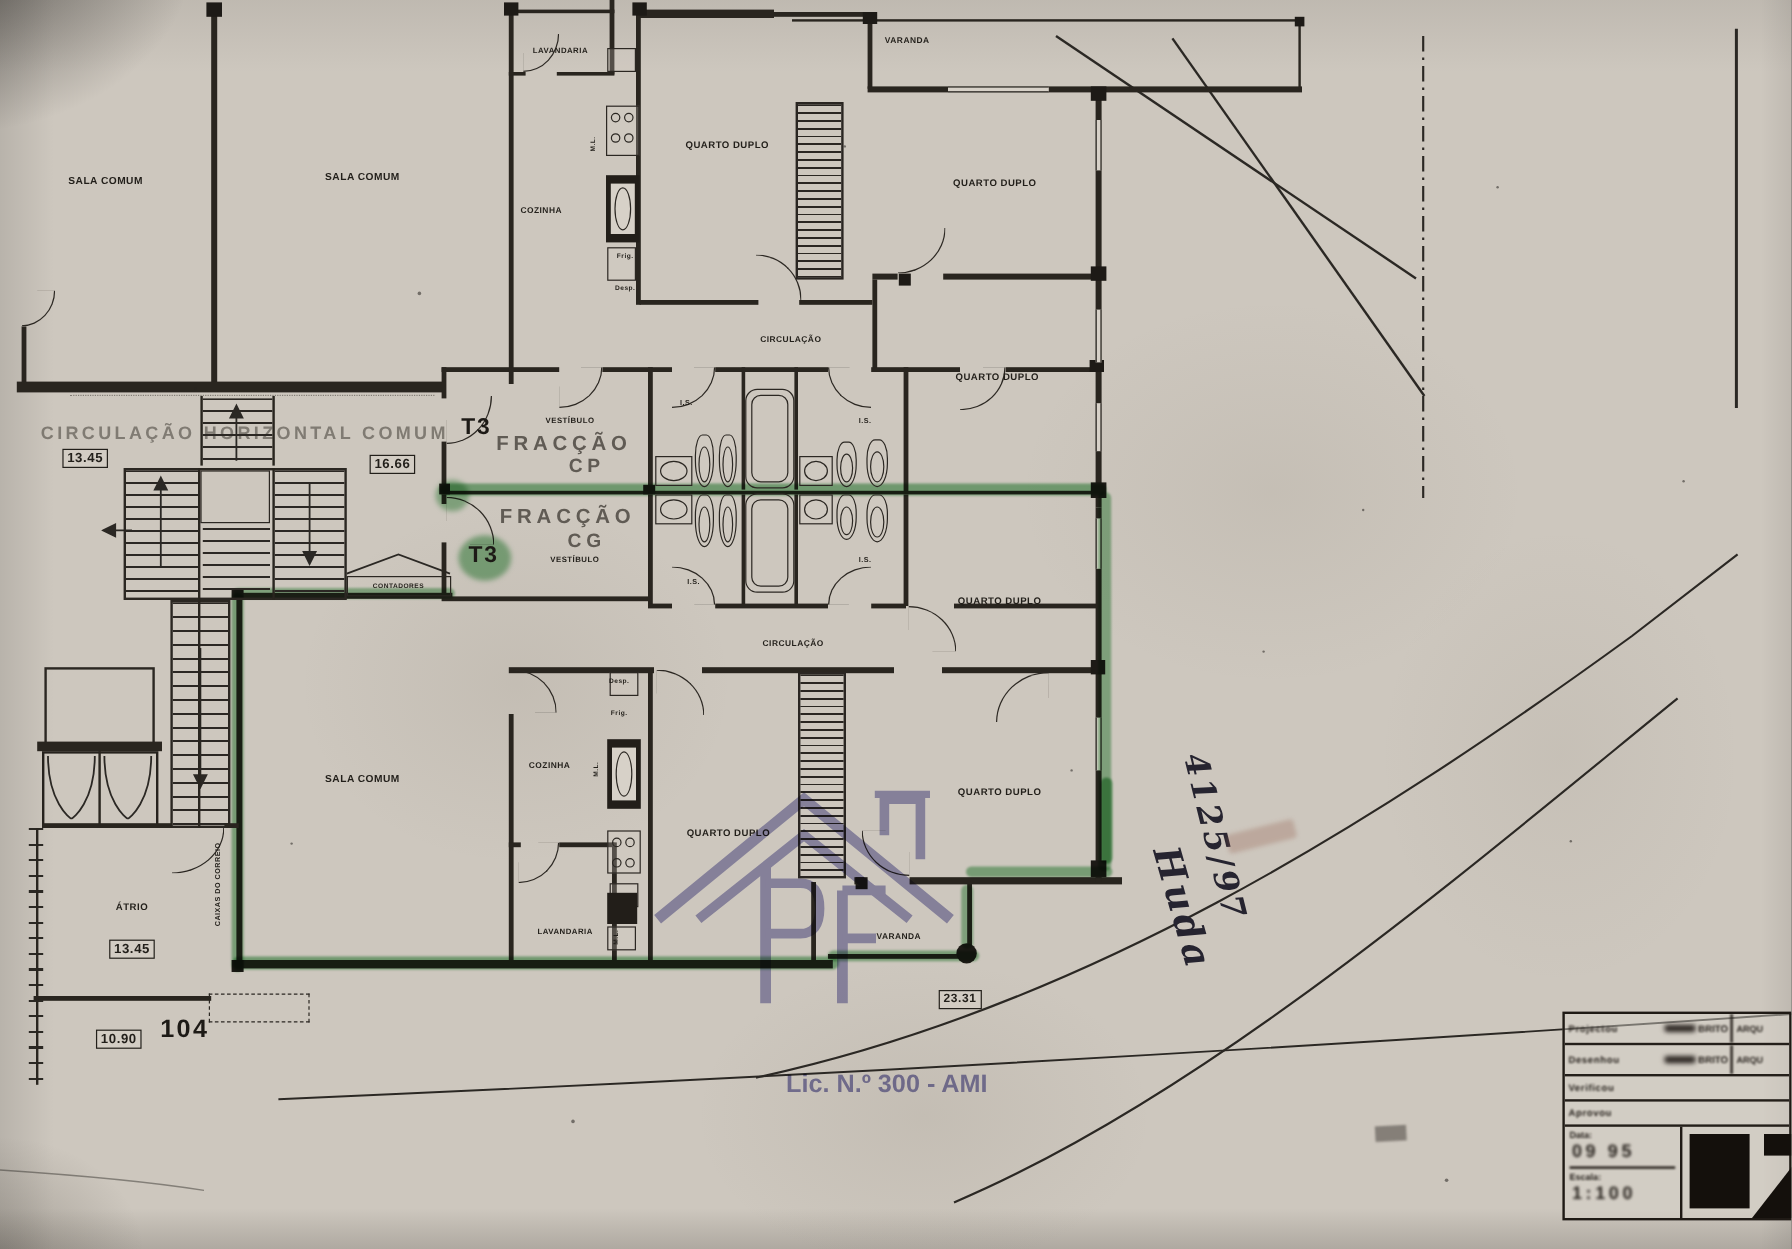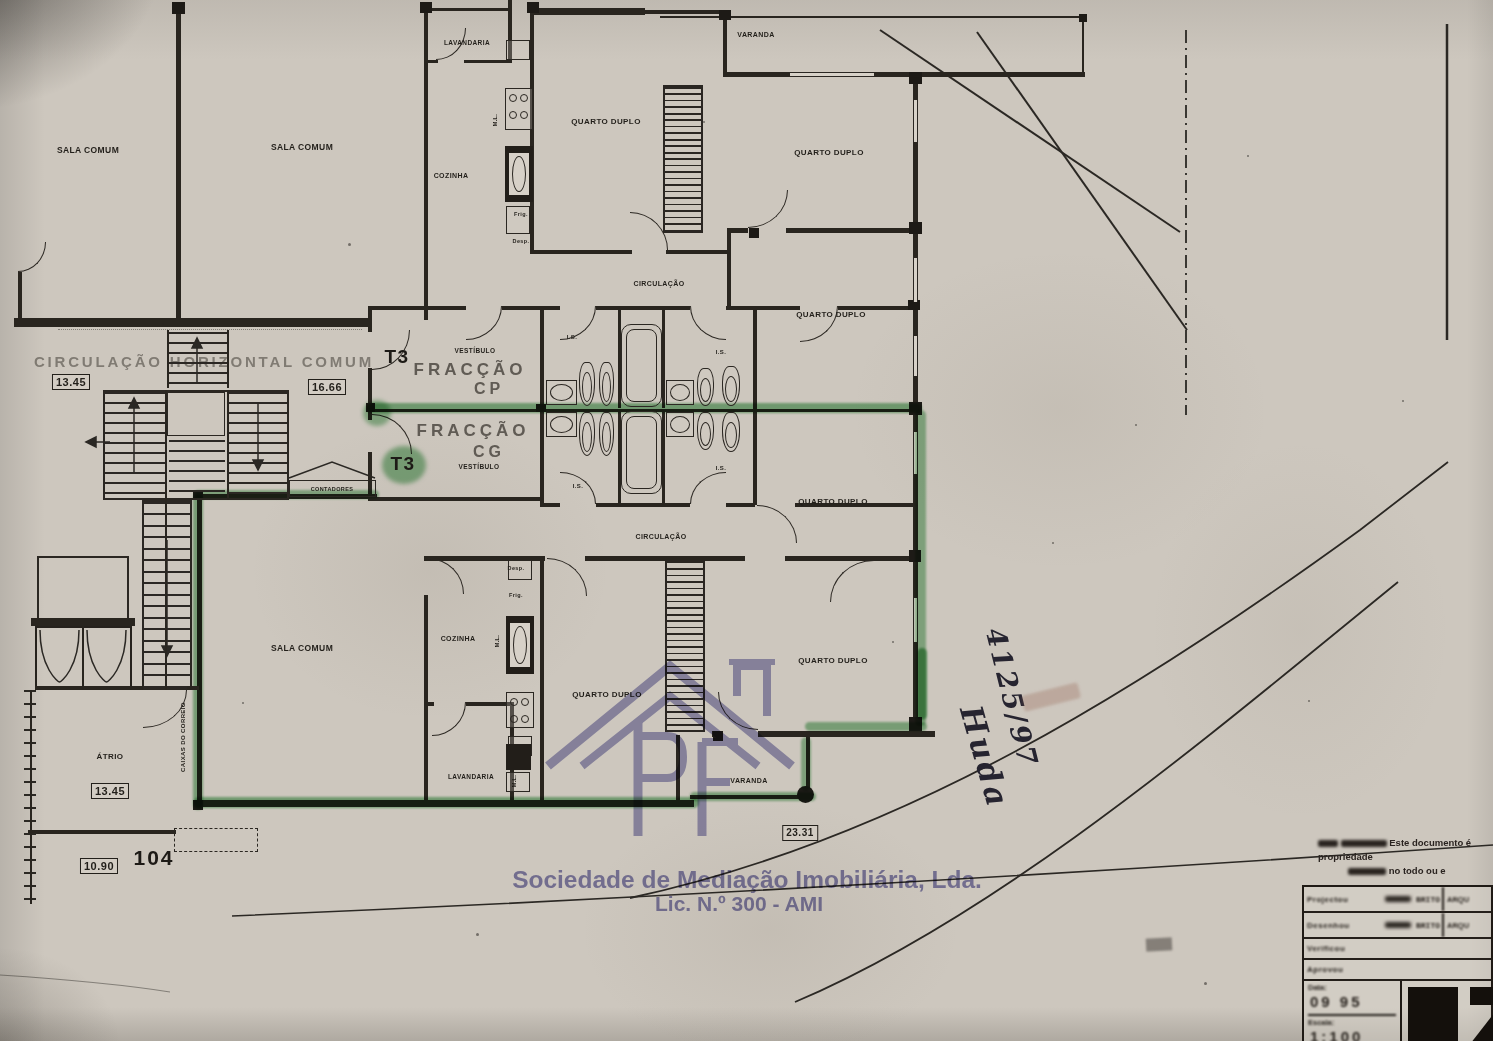--- a/index.html
+++ b/index.html
@@ -54,21 +54,21 @@
   .stamp{position:absolute;left:1043px;top:668px;width:16px;height:58px;background:rgba(150,95,80,.30);filter:blur(1.8px);transform:rotate(76deg);border-radius:3px;}
   .smear{position:absolute;left:1146px;top:938px;width:26px;height:13px;background:rgba(45,40,36,.45);filter:blur(1px);transform:rotate(-3deg);}
   
   .tblock{position:absolute;left:1300px;top:836px;width:193px;height:205px;color:#241f1a;}
   .notice{padding-left:18px;font-size:9.5px;font-weight:bold;filter:blur(.55px);line-height:14px;color:#2a2320;}
   .notice .ind{margin-left:30px;}
   .smudge{display:inline-block;background:#2a2420;filter:blur(1.6px);height:7px;border-radius:2px;vertical-align:middle;}
   .ttable{position:relative;margin-top:7px;margin-left:2px;border:2.5px solid #1f1a15;background:rgba(218,212,203,.45);filter:blur(.35px);}
   .trow{display:flex;align-items:center;border-bottom:2px solid #241f1a;padding:0 3px;position:relative;}
   .trow .tlabel{font-size:8px;font-weight:bold;filter:blur(1.1px);letter-spacing:.5px;}
-  .trow .tname{margin-left:auto;font-size:8px;font-weight:bold;filter:blur(.9px);padding-right:48px;font-family:Liberation Mono, monospace;}
+  .trow .tname{margin-left:auto;font-size:8px;font-weight:bold;filter:blur(.9px);padding-right:48px;}
   .trow .trole{position:absolute;right:2px;top:0;bottom:0;width:42px;border-left:2px solid #241f1a;font-size:7.5px;font-weight:bold;display:flex;align-items:center;padding-left:3px;filter:blur(.8px);}
   .tbottom{display:flex;}
   .tdata{width:88px;border-right:2.5px solid #1f1a15;padding:2px 4px;}
   .tsmall{font-size:7.5px;font-weight:bold;filter:blur(1px);}
   .tbig{font-size:15px;font-weight:bold;letter-spacing:3px;filter:blur(1.2px);margin:1px 0 4px 2px;}
   .tlogo{flex:1;position:relative;}
 </style>
 </head>
 <body>
 
@@ -369,34 +369,29 @@
       <path d="M8 112 L130 12 L252 112" stroke-width="9"></path>
       <path d="M197 42 V12 H227 V62" stroke-width="8"></path>
       <path d="M189 8 H235" stroke-width="6"></path>
       <path d="M42 112 L130 42 L218 112" stroke-width="8"></path>
       <path d="M98 68 V182" stroke-width="9"></path>
       <path d="M98 82 H127 Q143 82 143 103 Q143 124 127 124 H98" stroke-width="8"></path>
       <path d="M162 88 V182" stroke-width="9"></path>
       <path d="M162 88 H198" stroke-width="8"></path>
       <path d="M162 128 H190" stroke-width="8"></path>
     </svg>
-    <div class="wmtxt" style="left:747px;top:866px;font-size:24.5px;">Sociedade de Mediação Imobiliária, Lda.</div>
     <div class="wmtxt" style="left:739px;top:892px;font-size:21px;">Lic. N.º 300 - AMI</div>
   </div>
 
   <div class="hw" style="left:1012px;top:698px;font-size:27px;transform:translate(-50%,-50%) rotate(76deg);">4125/97</div>
   <div class="hw" style="left:985px;top:757px;font-size:31px;transform:translate(-50%,-50%) rotate(74deg);">Huda</div>
   <div class="stamp"></div>
   <div class="smear"></div>
 
   <div class="tblock">
-    <div class="notice">
-      <div><span class="smudge" style="width:20px;"></span> <span class="smudge" style="width:46px;"></span> <span>Este documento é propriedade</span></div>
-      <div class="ind"><span class="smudge" style="width:38px;"></span> <span>no todo ou e</span></div>
-    </div>
     <div class="ttable">
       <div class="trow" style="height:24px;">
         <span class="tlabel">Projectou</span>
         <span class="tname"><span class="smudge" style="width:26px;height:6px;"></span> <span>BRITO</span></span>
         <span class="trole">ARQU</span>
       </div>
       <div class="trow" style="height:24px;">
         <span class="tlabel">Desenhou</span>
         <span class="tname"><span class="smudge" style="width:26px;height:6px;"></span> <span>BRITO</span></span>
         <span class="trole">ARQU</span>

